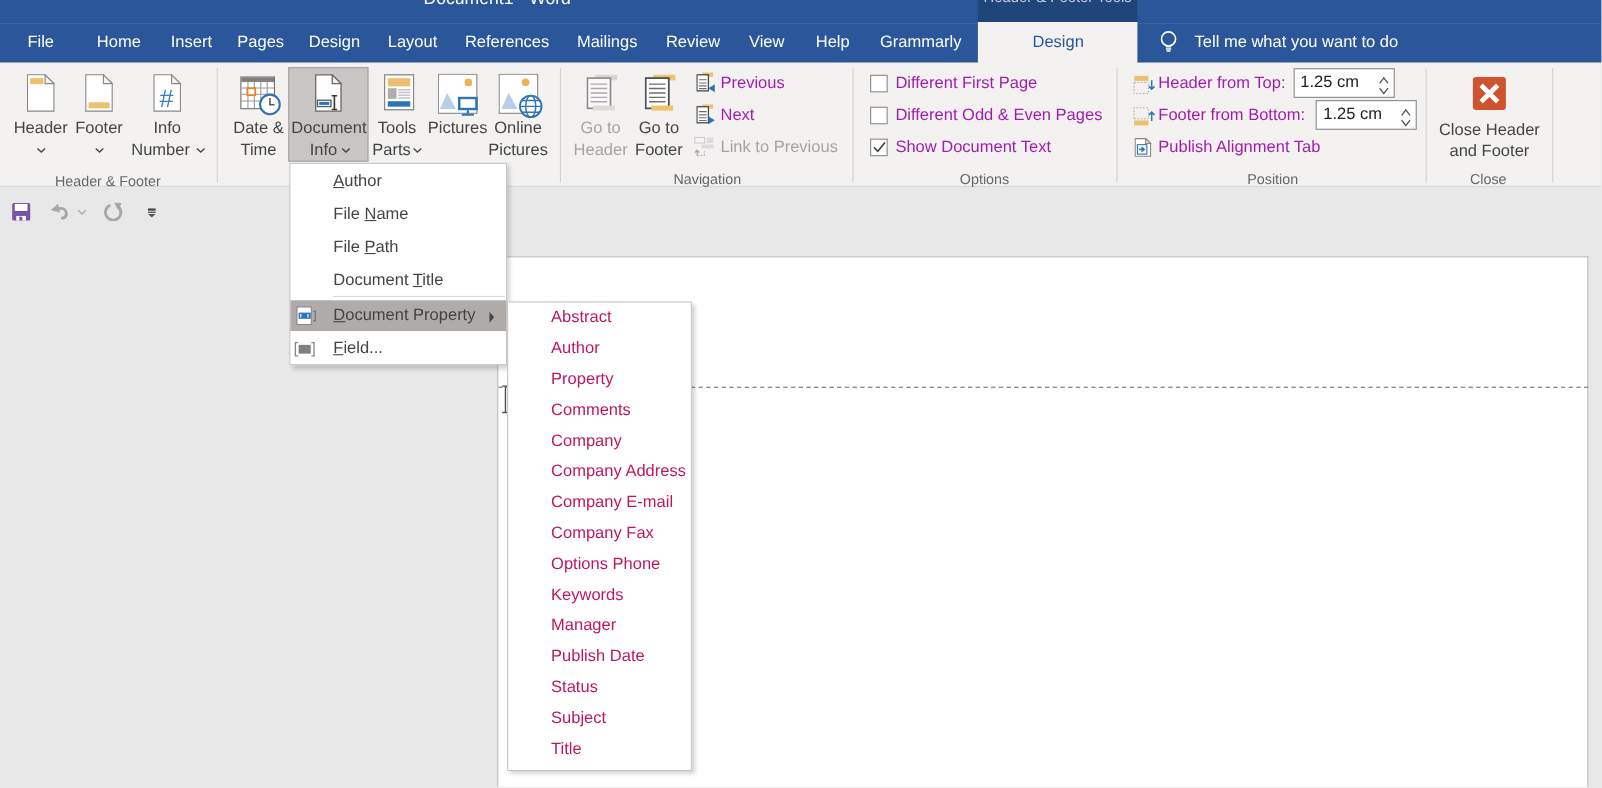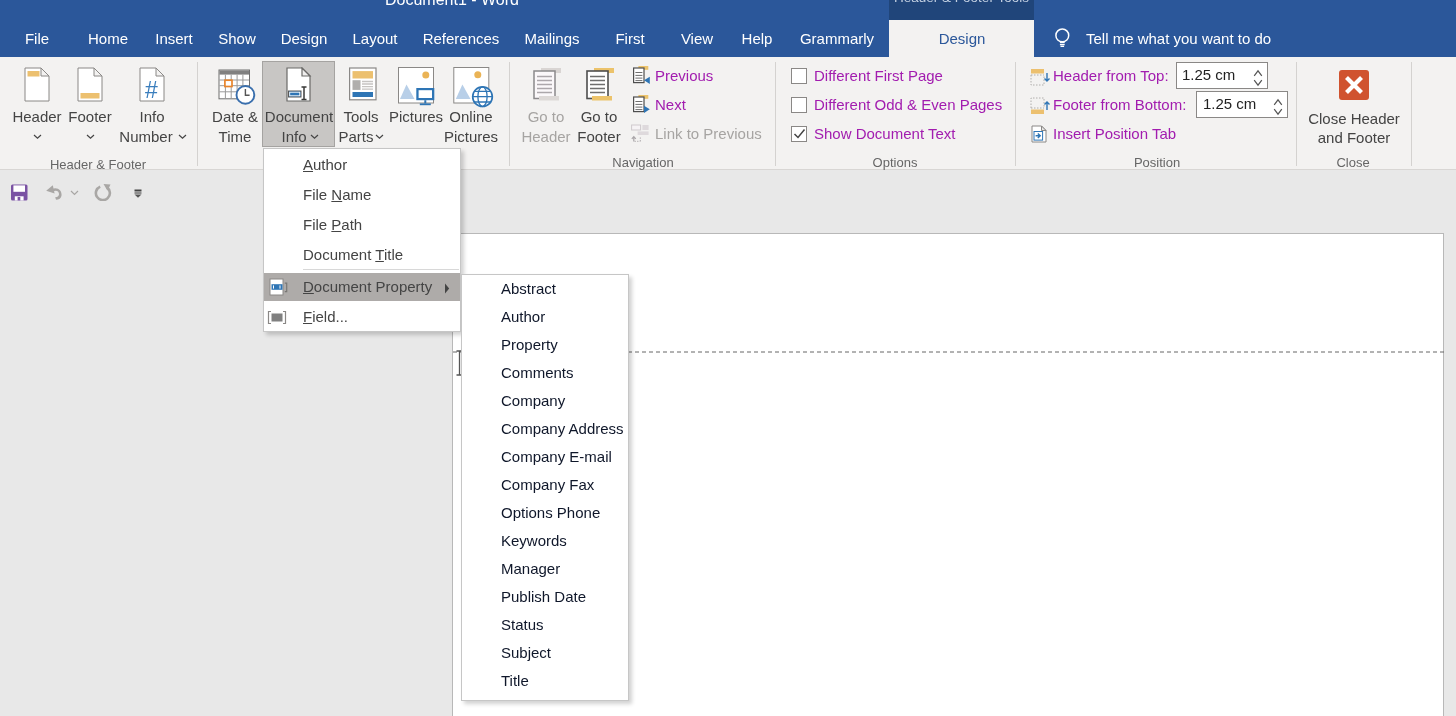--- a/index.html
+++ b/index.html
@@ -3,42 +3,42 @@
 *{margin:0;padding:0;box-sizing:border-box}
 html,body{width:1456px;height:716px;overflow:hidden;font-family:"Liberation Sans",sans-serif;background:#e8e8e8}
 body{position:relative}
 .abs{position:absolute}
 .tab{position:absolute;top:21px;height:36px;line-height:36px;color:#fff;font-size:15px;transform:translateX(-50%);white-space:nowrap}
 .lbl{position:absolute;font-size:15px;color:#444;transform:translateX(-50%);white-space:nowrap;line-height:20px}
 .sm{position:absolute;font-size:15px;color:#a21caf;white-space:nowrap;line-height:20px}
 .gname{position:absolute;font-size:13px;color:#666;transform:translateX(-50%);white-space:nowrap}
 .gdiv{position:absolute;top:62px;width:1px;height:104px;background:#d4d2d0}
 .mi{position:absolute;left:303px;font-size:15px;color:#444;white-space:nowrap}
-.smi{position:absolute;left:501px;font-size:15px;color:#0f172a;white-space:nowrap}
+.smi{position:absolute;left:501px;font-size:15px;color:#be185d;white-space:nowrap}
 u{text-decoration:underline}
 </style></head>
 <body>
 
 <div class="abs" style="left:0;top:0;width:1456px;height:21px;background:#2b579a"></div>
 <div class="abs" style="left:0;top:0;width:1456px;height:21px;overflow:hidden">
   <div class="abs" style="left:385px;top:-8px;width:300px;color:#fff;font-size:16px;line-height:16px">Document1&nbsp;-&nbsp;Word</div>
   <div class="abs" style="left:889px;top:0;width:145px;height:20px;background:#20457a"></div>
   <div class="abs" style="left:889px;top:-10px;width:145px;text-align:center;color:#c3d0e2;font-size:13.5px;line-height:16px;white-space:nowrap">Header &amp; Footer Tools</div>
 </div>
 
 <div class="abs" style="left:0;top:21px;width:1456px;height:36px;background:#2b579a"></div>
 <div class="tab" style="left:37px">File</div>
 <div class="tab" style="left:108px">Home</div>
 <div class="tab" style="left:174px">Insert</div>
-<div class="tab" style="left:237px">Show</div>
+<div class="tab" style="left:237px">Pages</div>
 <div class="tab" style="left:304px">Design</div>
 <div class="tab" style="left:375px">Layout</div>
 <div class="tab" style="left:461px">References</div>
 <div class="tab" style="left:552px">Mailings</div>
-<div class="tab" style="left:630px">First</div>
+<div class="tab" style="left:630px">Review</div>
 <div class="tab" style="left:697px">View</div>
 <div class="tab" style="left:757px">Help</div>
 <div class="tab" style="left:837px">Grammarly</div>
 <div class="abs" style="left:889px;top:20px;width:145px;height:38px;background:#f3f2f1"></div>
 <div class="abs" style="left:888px;top:21px;width:148px;height:36px;line-height:36px;text-align:center;color:#2b579a;font-size:15px">Design</div>
 <svg class="abs" style="left:1055px;top:28px" width="16" height="21" viewBox="0 0 16 21">
   <circle cx="7.3" cy="7.4" r="6.4" fill="none" stroke="#fff" stroke-width="1.5"></circle>
   <path d="M4.9 14.6 h4.8 M4.9 16.6 h4.8 M5.5 18.4 h3.6" stroke="#fff" stroke-width="1.3" fill="none"></path>
 </svg>
 <div class="abs" style="left:1086px;top:21px;height:36px;line-height:36px;color:#fff;font-size:15px">Tell me what you want to do</div>
@@ -198,21 +198,21 @@
 <div class="sm" style="left:814px;top:124px">Show Document Text</div>
 <div class="abs" style="left:791px;top:68px;width:16px;height:16px;background:#fff;border:1px solid #8a8886"></div>
 <div class="abs" style="left:791px;top:97px;width:16px;height:16px;background:#fff;border:1px solid #8a8886"></div>
 <div class="abs" style="left:791px;top:126px;width:16px;height:16px;background:#fff;border:1px solid #8a8886"></div>
 <svg class="abs" style="left:793px;top:128px" width="13" height="12" viewBox="0 0 13 12">
     <path d="M1.5 6 L5 9.5 L11.5 1.5" stroke="#444" stroke-width="1.5" fill="none"></path>
   </svg>
 
 <div class="sm" style="left:1053px;top:66px">Header from Top:</div>
 <div class="sm" style="left:1053px;top:95px">Footer from Bottom:</div>
-<div class="sm" style="left:1053px;top:124px">Insert Position Tab</div>
+<div class="sm" style="left:1053px;top:124px">Publish Alignment Tab</div>
 
 <svg class="abs" style="left:1030px;top:68px" width="20" height="18" viewBox="0 0 20 18">
   <rect x="1" y="1" width="13" height="4.5" fill="#ecc06f"></rect>
   <path d="M1 7 h13 M1 7 v10 h13 v-10" stroke="#b0aeac" stroke-dasharray="1.5 1.5" fill="none"></path>
   <path d="M17 5 v8 M14.5 10.5 L17 13 L19.5 10.5" stroke="#2e75b5" stroke-width="1.4" fill="none"></path>
 </svg>
 
 <svg class="abs" style="left:1030px;top:97px" width="20" height="18" viewBox="0 0 20 18">
   <path d="M1 11 h13 M1 11 v-10 h13 v10" stroke="#b0aeac" stroke-dasharray="1.5 1.5" fill="none"></path>
   <rect x="1" y="12.5" width="13" height="4.5" fill="#ecc06f"></rect>

